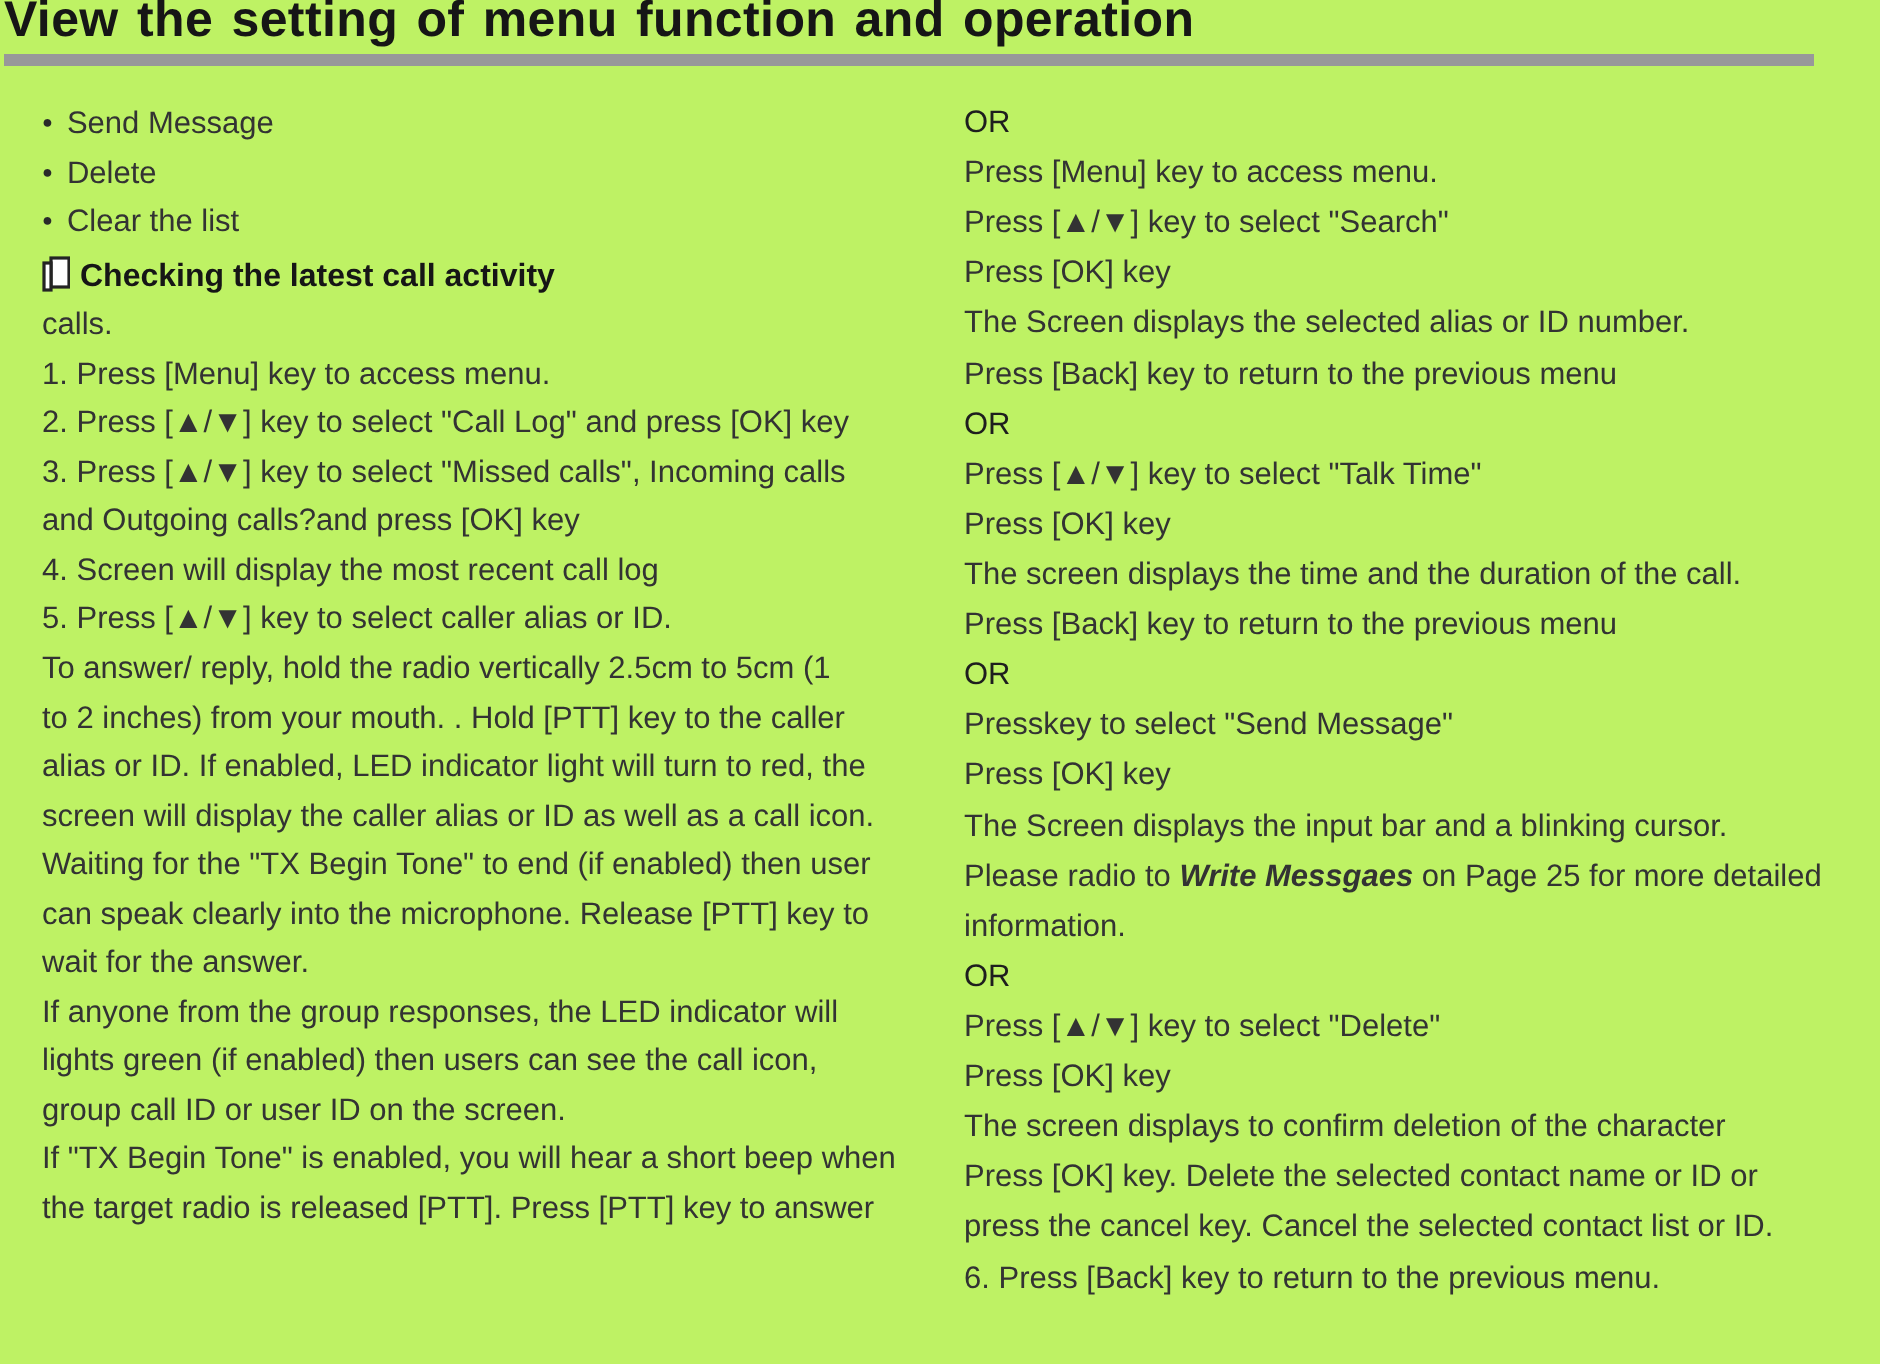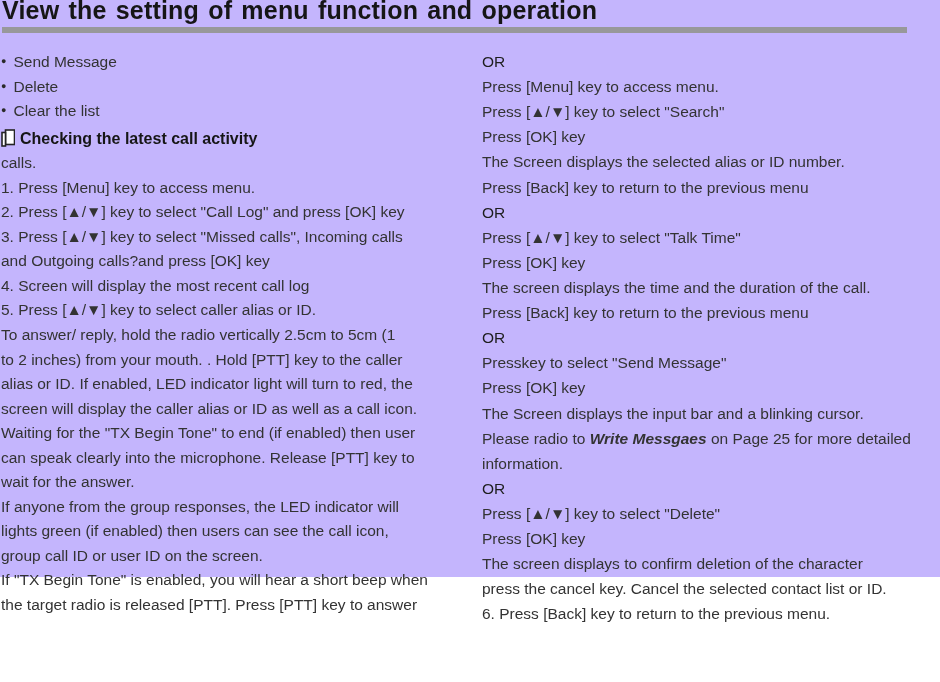--- a/index.html
+++ b/index.html
@@ -2,35 +2,35 @@
 <html><head>
 <meta charset="utf-8">
 <style>
   html, body { margin: 0; padding: 0; background: #ffffff; }
   body {
     width: 940px; height: 682px;
     font-family: "Liberation Sans", "DejaVu Sans", sans-serif;
     color: #333333;
     overflow: hidden;
   }
-  .page { position: relative; width: 940px; height: 577px; background: #c4b5fd; }
+  .page { position: relative; width: 940px; height: 682px; background: #bef264; }
 
   .title {
     position: absolute; left: 2px; top: -4px; margin: 0;
     font-size: 25px; font-weight: bold; color: #161616;
     letter-spacing: 0.2px; word-spacing: 2px;
     white-space: nowrap;
   }
   .rule {
     position: absolute; left: 2px; top: 27px;
     width: 905px; height: 6px; background: #98989a;
   }
 
   .col { position: absolute; top: 49px; font-size: 15.5px; }
-  .col-left  { left: 1px;  width: 466px; }
+  .col-left  { left: 21px;  width: 466px; }
   .col-right { left: 482px; width: 456px; }
   .col-left  .line { height: 24.55px; line-height: 24.55px; }
   .col-right .line { height: 25.12px; line-height: 25.12px; }
   .line { white-space: nowrap; }
 
   .line.bold { font-weight: normal; color: #1e1e1e; }
   .line.heading {
     margin-top: 4px; font-weight: bold; font-size: 16px; color: #161616;
   }
   .dot { font-size: 9px; vertical-align: 2.5px; margin-right: 7px; color: #2a2a2a; }
@@ -92,17 +92,18 @@
       <div class="line bold">OR</div>
       <div class="line normal">Presskey to select "Send Message"</div>
       <div class="line normal">Press [OK] key</div>
       <div class="line normal">The Screen displays the input bar and a blinking cursor.</div>
       <div class="line normal"><span>Please radio to </span><span class="em">Write Messgaes</span><span> on Page 25 for more detailed</span></div>
       <div class="line normal">information.</div>
       <div class="line bold">OR</div>
       <div class="line normal">Press [▲/▼] key to select "Delete"</div>
       <div class="line normal">Press [OK] key</div>
       <div class="line normal">The screen displays to confirm deletion of the character</div>
+      <div class="line normal">Press [OK] key. Delete the selected contact name or ID or</div>
       <div class="line normal">press the cancel key. Cancel the selected contact list or ID.</div>
       <div class="line normal">6. Press [Back] key to return to the previous menu.</div>
     </div>
   <div class="pageno">43</div>
 </div>
 
 </body></html>

